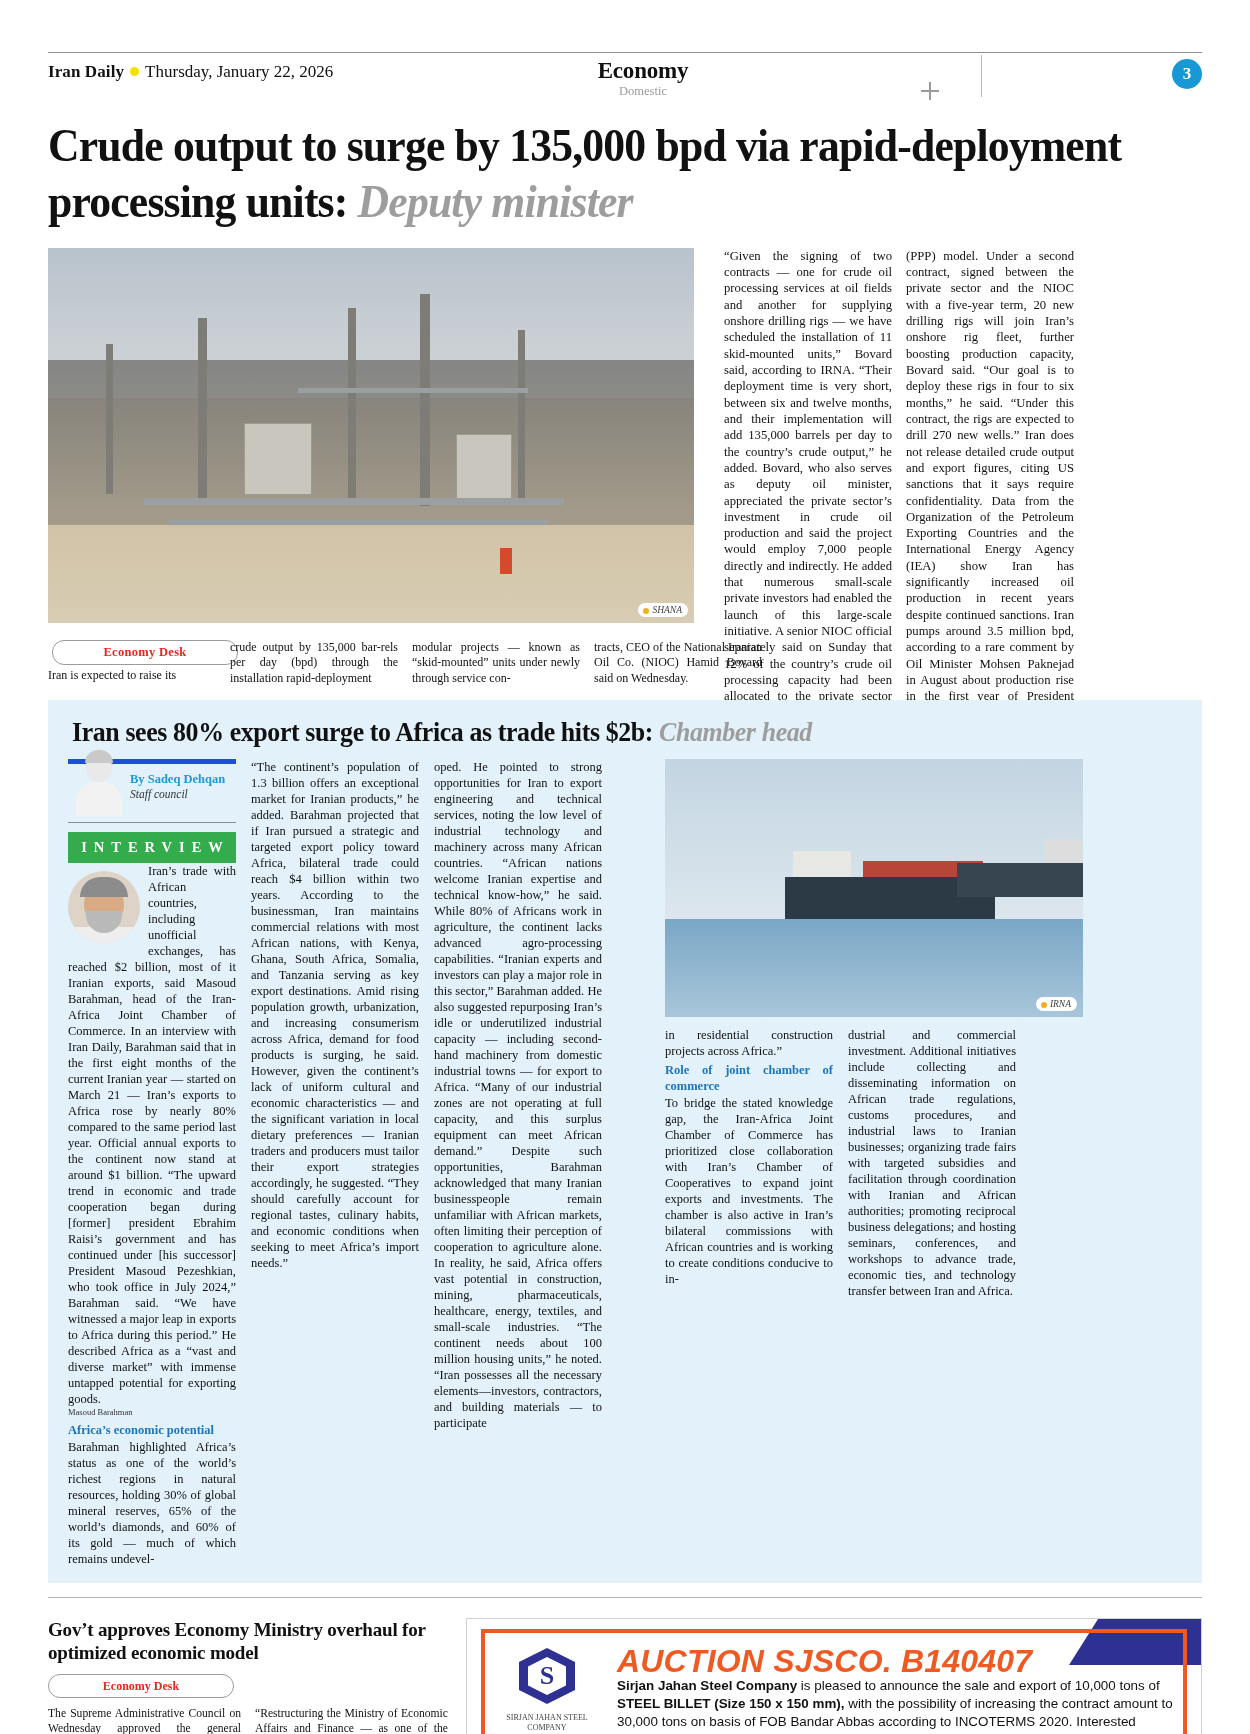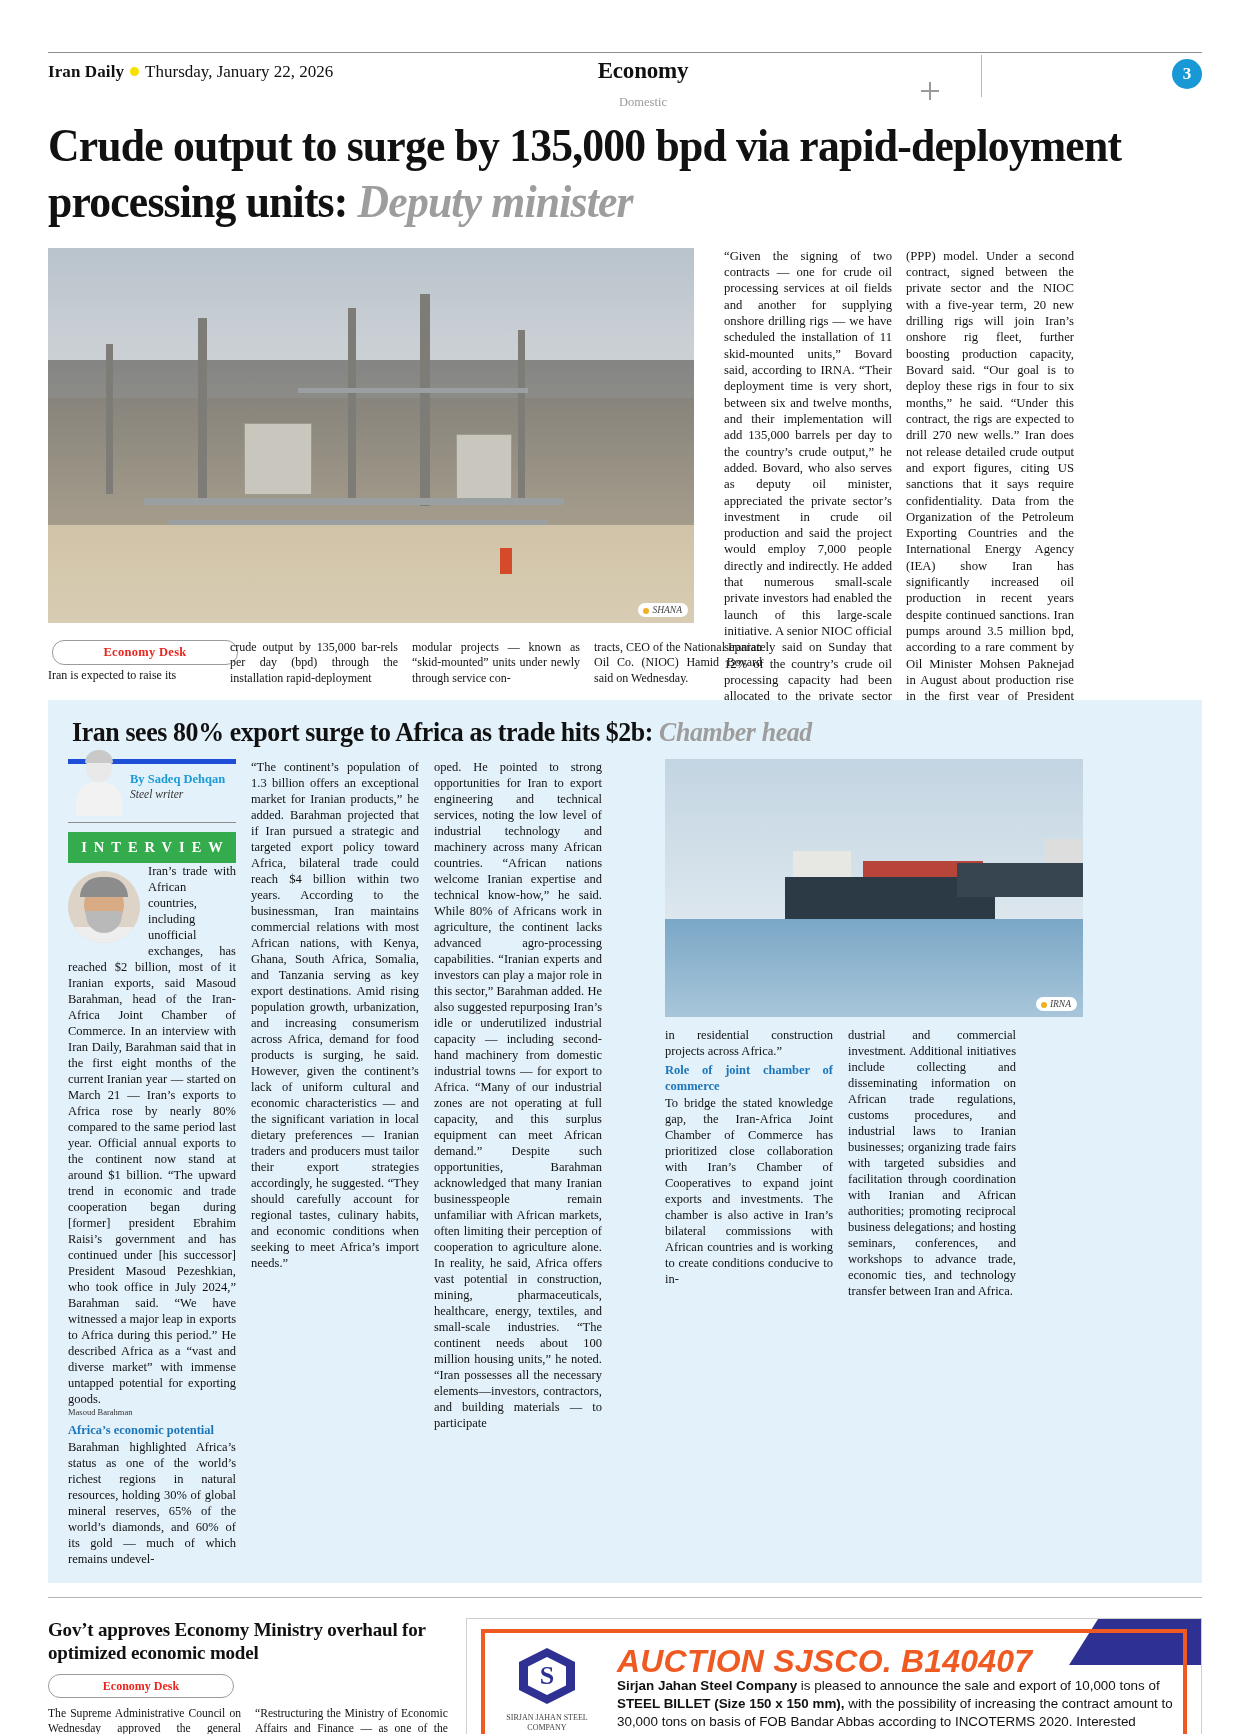--- a/index.html
+++ b/index.html
@@ -18,21 +18,21 @@
   .cropmark:after{content:"";position:absolute;left:0;top:8px;width:18px;height:2px;background:#9a9a9a;}
 
   
   .masthead{position:relative;margin-top:52px;border-top:1px solid #8d8d8d;padding-top:9px;display:flex;align-items:flex-start;}
   .mh-left{display:flex;align-items:baseline;gap:6px;font-size:17px;}
   .mh-brand{font-weight:bold;letter-spacing:.1px;}
   .mh-dot{display:inline-block;width:9px;height:9px;border-radius:50%;background:#f5e000;position:relative;top:-1px;}
   .mh-date{font-size:17px;}
   .mh-center{position:absolute;left:0;right:0;top:6px;text-align:center;pointer-events:none;}
   .mh-section{font-size:23px;font-weight:bold;line-height:1.05;letter-spacing:-.2px;margin-left:36px;}
-  .mh-sub{font-size:12.5px;color:#9b9b9b;margin-left:36px;margin-top:12px;}
+  .mh-sub{font-size:12.5px;color:#9b9b9b;margin-left:36px;margin-top:1px;}
   .mh-divider{position:absolute;left:933px;top:2px;width:1px;height:42px;background:#b8b8b8;}
   .pagebadge{position:absolute;right:0;top:6px;width:30px;height:30px;border-radius:50%;background:#1899d6;color:#fff;
     font-weight:bold;font-size:17px;display:flex;align-items:center;justify-content:center;}
 
   
   .headline{margin-top:36px;font-family:"Liberation Serif",serif;font-weight:bold;font-size:47px;line-height:1.19;
     letter-spacing:-.9px;transform:scaleX(.93);transform-origin:left center;}
   .headline .kicker{color:#9d9d9d;font-style:italic;font-weight:bold;}
 
   
@@ -203,21 +203,21 @@
     <div class="a2-body">
 
       <div class="a2-col">
         <div class="byline">
           <div class="avatar">
             <div class="av-body"></div>
               <div class="av-head"></div>
               <div class="av-hair"></div>
           </div>
           <div class="who">By Sadeq Dehqan</div>
-          <div class="role">Steel writer</div>
+          <div class="role">Staff council</div>
         </div>
         <div class="interview">INTERVIEW</div>
 
         <div class="portrait">
           <div class="p-shirt"></div>
             <div class="p-head"></div>
             <div class="p-beard"></div>
             <div class="p-hair"></div>
         </div>
         <div style="font-size:12.5px;line-height:1.28;text-align:justify;">Iran’s trade with African countries, including unofficial exchanges, has reached $2 billion, most of it Iranian exports, said Masoud Barahman, head of the Iran-Africa Joint Chamber of Commerce. In an interview with Iran Daily, Barahman said that in the first eight months of the current Iranian year — started on March 21 — Iran’s exports to Africa rose by nearly 80% compared to the same period last year. Official annual exports to the continent now stand at around $1 billion. “The upward trend in economic and trade cooperation began during [former] president Ebrahim Raisi’s government and has continued under [his successor] President Masoud Pezeshkian, who took office in July 2024,” Barahman said. “We have witnessed a major leap in exports to Africa during this period.” He described Africa as a “vast and diverse market” with immense untapped potential for exporting goods.</div>

